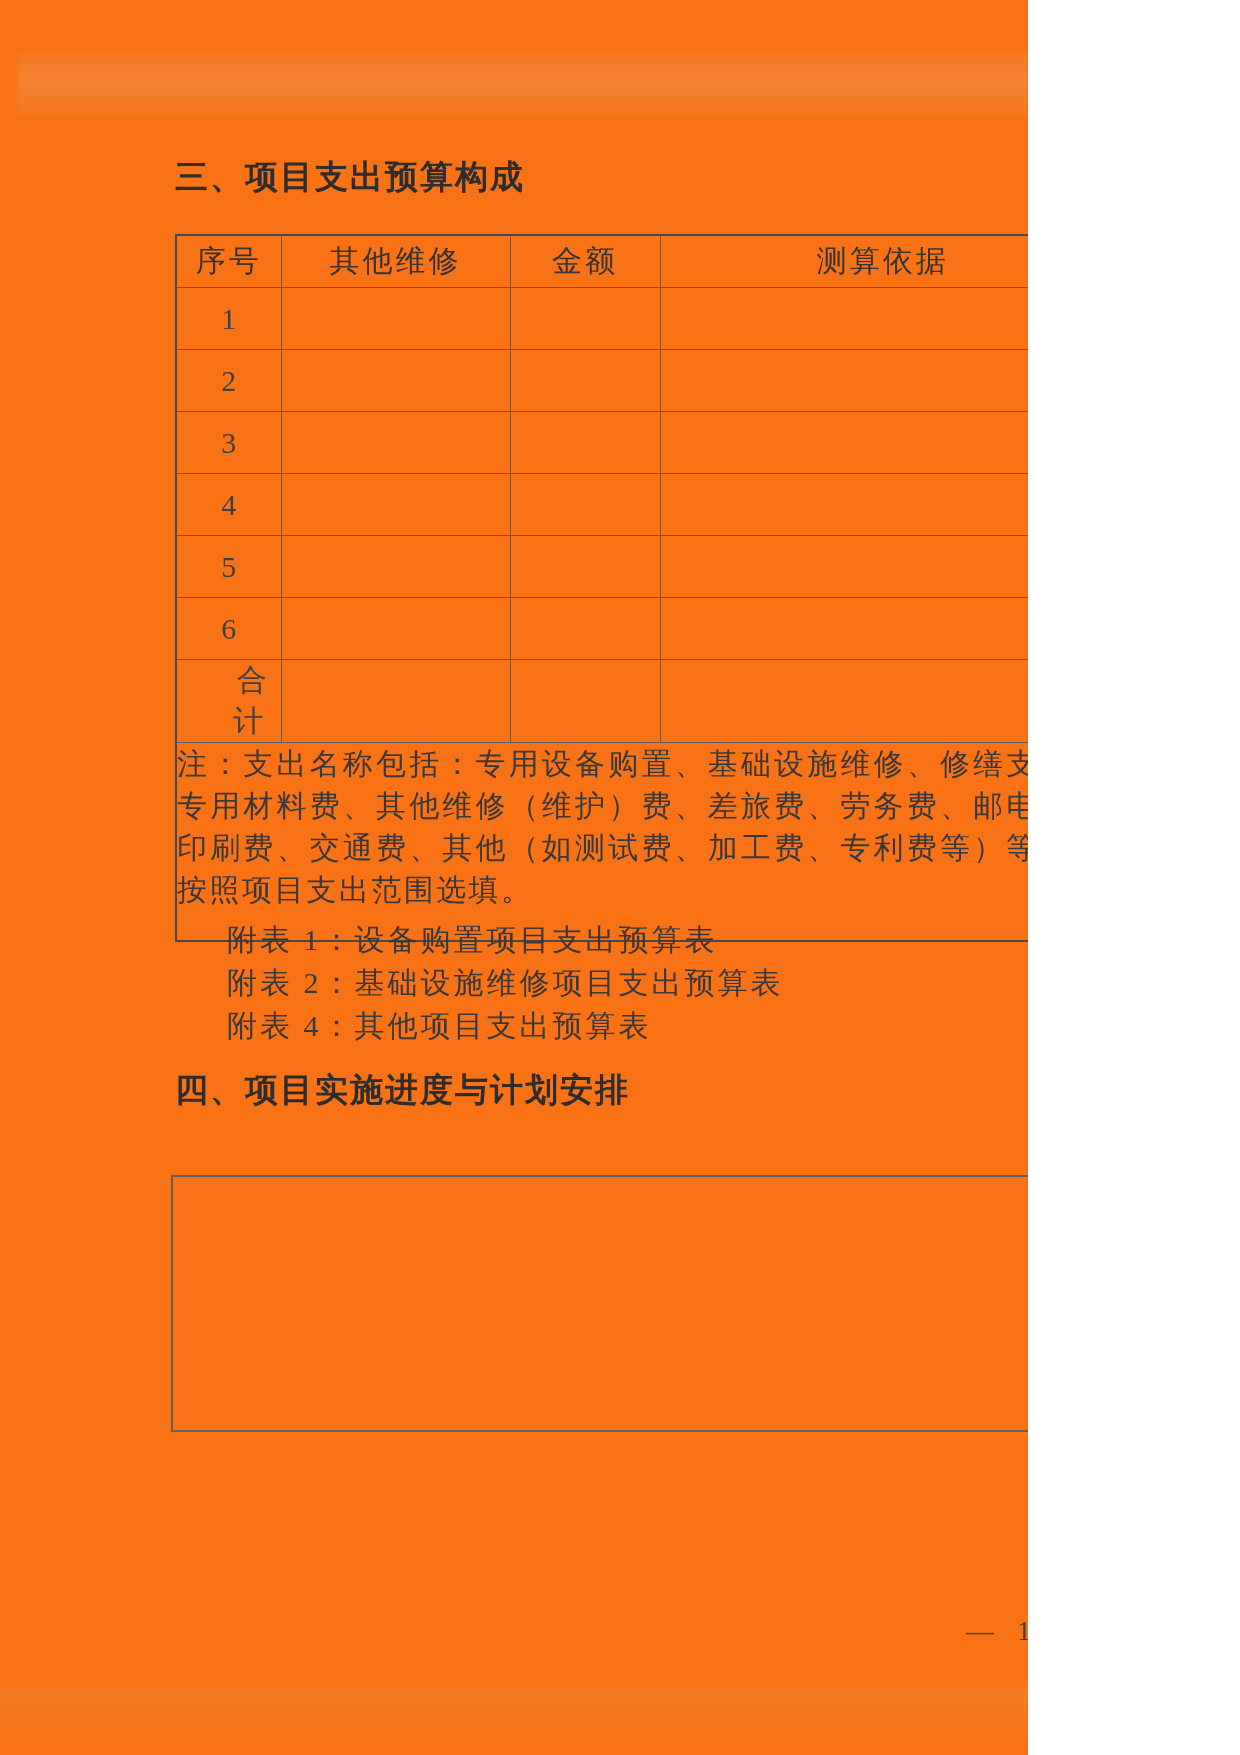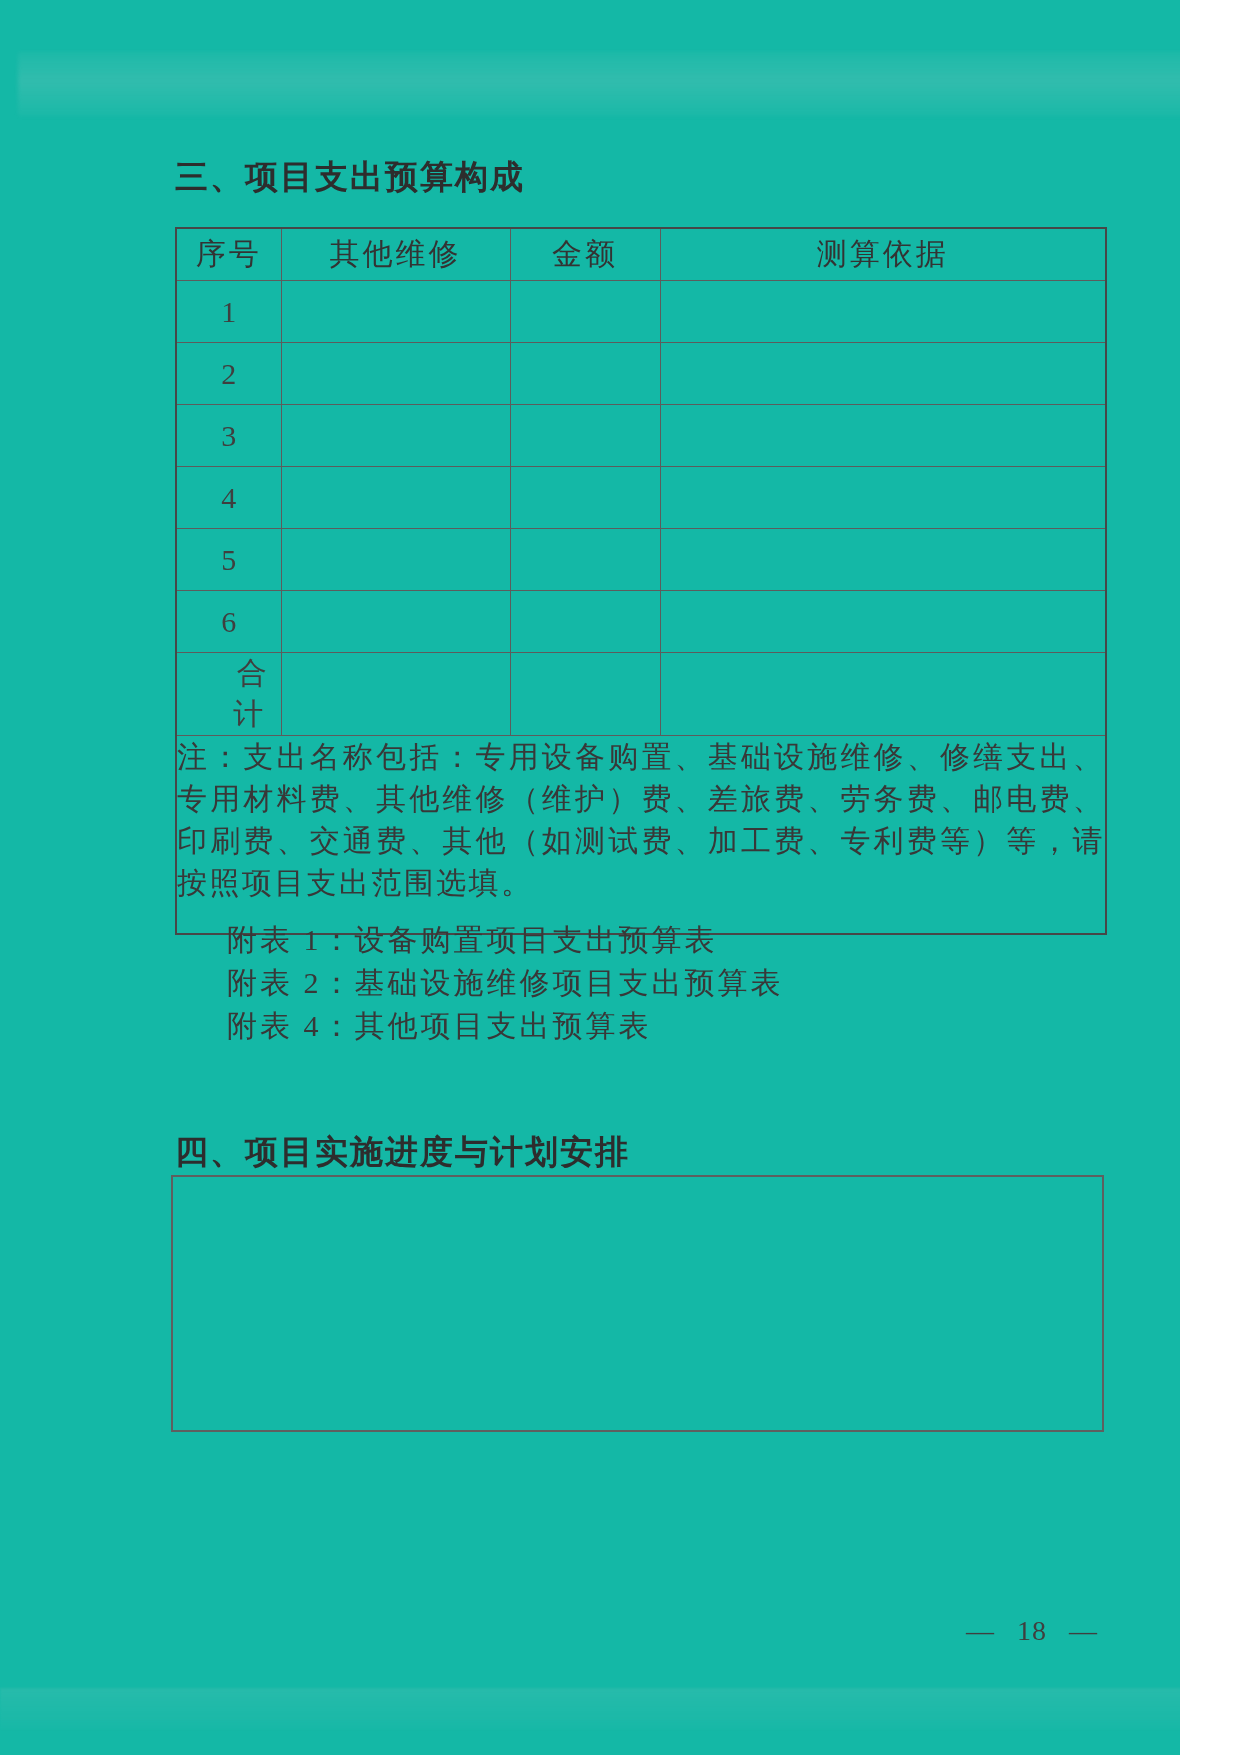--- a/index.html
+++ b/index.html
@@ -4,22 +4,22 @@
 <style>
   html,body{margin:0;padding:0;}
   body{
     width:1240px;height:1755px;
     background:#ffffff;
     font-family:"Liberation Serif","DejaVu Serif",serif;
     color:#333333;
   }
   .page{
     position:absolute;left:0;top:0;
-    width:1180px;height:1755px;
-    background:#14b8a6;
+    width:1028px;height:1755px;
+    background:#f97316;
     overflow:hidden;
   }
   
   .artifact-top{
     position:absolute;left:18px;top:52px;width:1204px;height:64px;
     background:linear-gradient(180deg,rgba(205,216,216,0.05),rgba(205,216,216,0.16) 45%,rgba(205,216,216,0.04));
     filter:blur(2px);
   }
   .artifact-bottom{
     position:absolute;left:0px;top:1688px;width:1240px;height:42px;
@@ -29,24 +29,24 @@
   .sec-title{
     position:absolute;
     font-family:"Liberation Sans","DejaVu Sans",sans-serif;
     font-weight:700;
     font-size:33px;
     letter-spacing:2px;
     color:#2d2d2d;
     white-space:nowrap;
   }
   .title-budget{left:175px;top:155px;}
-  .title-schedule{left:175px;top:1130px;}
+  .title-schedule{left:175px;top:1068px;}
 
   table.budget{
-    position:absolute;left:175px;top:227px;
+    position:absolute;left:175px;top:234px;
     width:930px;
     border-collapse:collapse;
     table-layout:fixed;
     border:2px solid #474747;
   }
   table.budget th, table.budget td{
     border:1px solid #5c5c5c;
     padding:0;
   }
   table.budget th{

